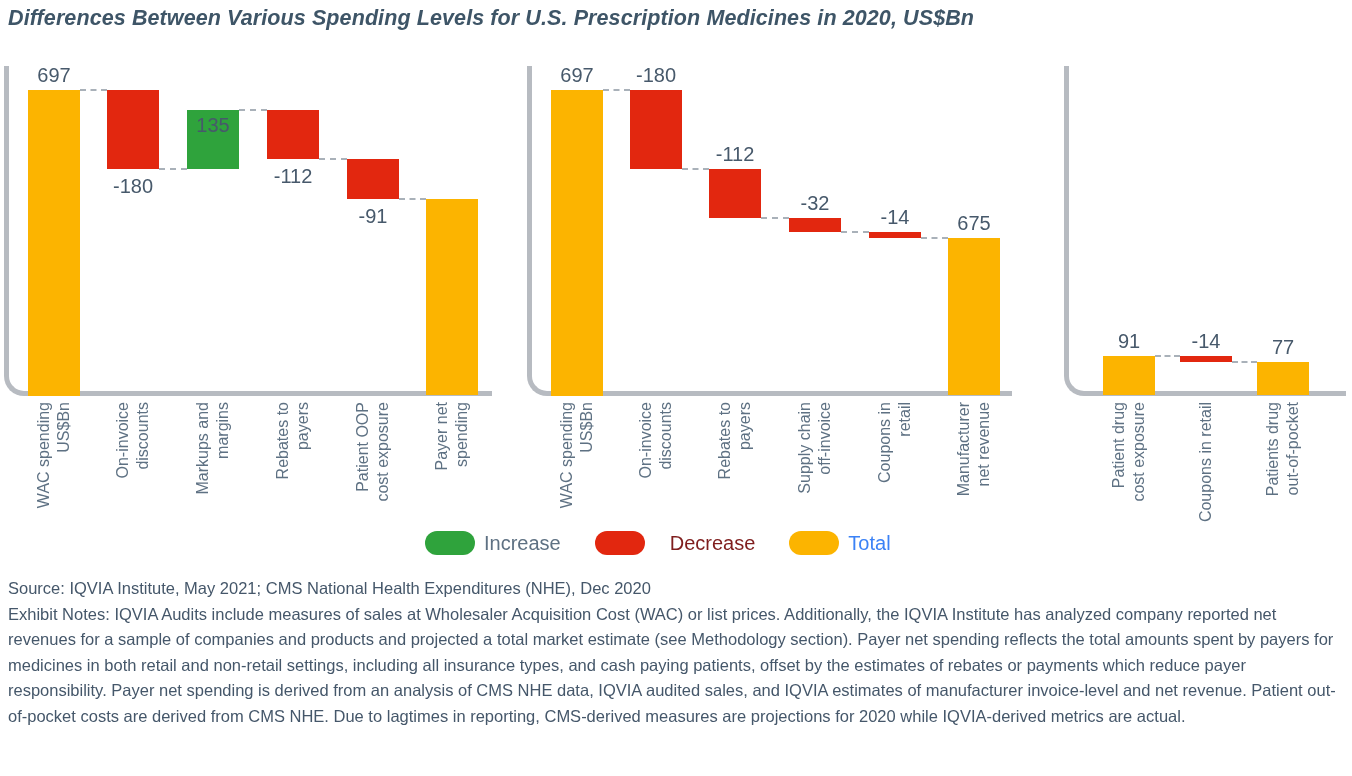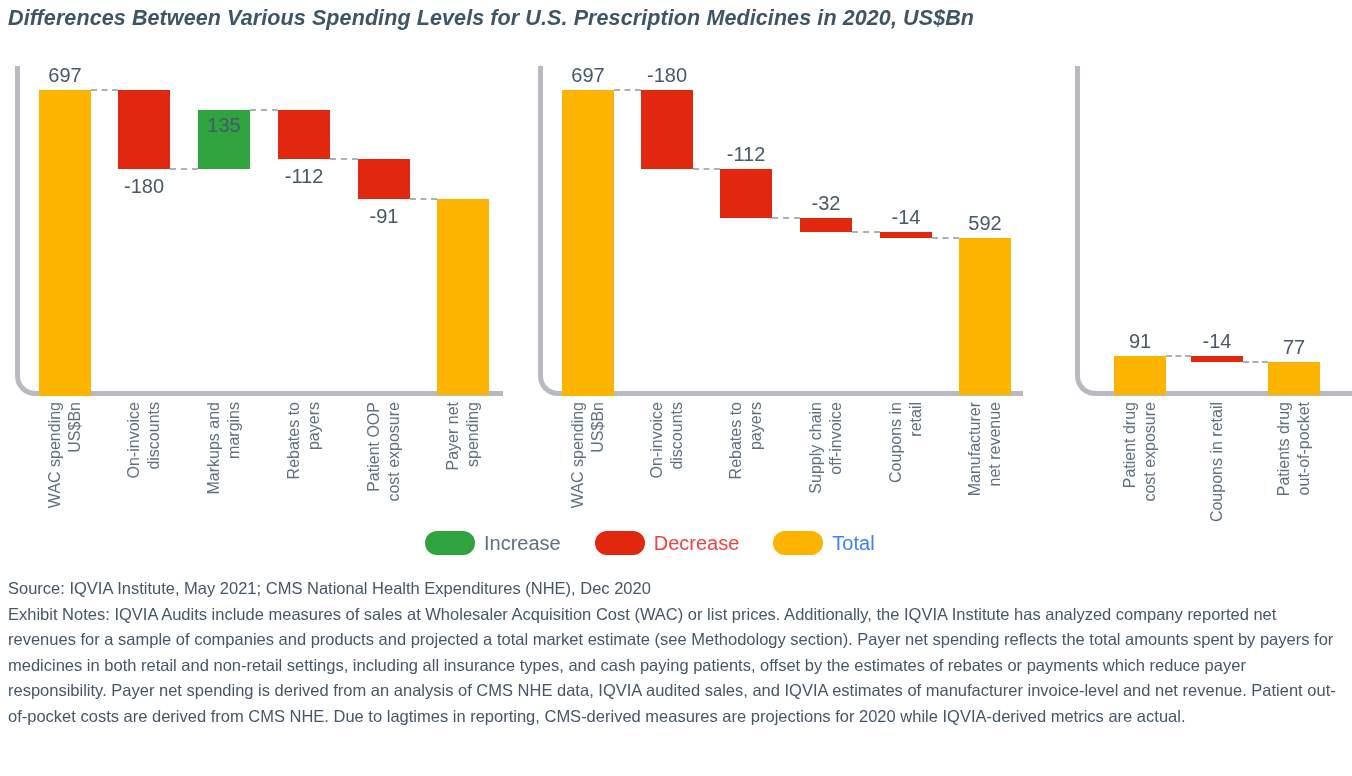--- a/index.html
+++ b/index.html
@@ -5,21 +5,21 @@
   * { margin: 0; padding: 0; box-sizing: border-box; }
   html, body { background: #ffffff; }
   body {
     width: 1352px; height: 776px; position: relative; overflow: hidden;
     font-family: "Liberation Sans", "DejaVu Sans", sans-serif;
   }
   .page-title {
     position: absolute; left: 8px; top: 6px;
     font-size: 21.5px; font-weight: 700; letter-spacing: 0.1px;
   }
-  #chart-area { position: absolute; left: 11px; top: 0; width: 1108px; height: 540px; }
+  #chart-area { position: absolute; left: 0; top: 0; width: 1108px; height: 540px; }
   .axis {
     position: absolute;
     border-left: 5px solid; border-bottom: 5px solid;
     border-bottom-left-radius: 20px;
     z-index: 0;
   }
   .bar { position: absolute; z-index: 2; }
   .connector { position: absolute; height: 0; border-top: 2px dashed; z-index: 1; }
   .val-label {
     position: absolute; width: 90px; text-align: center;
@@ -144,21 +144,21 @@
     <div class="bar" style="left: 869px; width: 52px; top: 232.011px; height: 6.1363px; background: rgb(226, 39, 15);"></div>
     <div class="val-label" style="left: 850px; top: 206.011px; color: rgb(71, 89, 107);">-14</div>
     <div class="connector" style="left: 921px; width: 27px; top: 237.148px; border-color: rgb(169, 177, 185);"></div>
     <div class="tick-outer" style="left: 827px; top: 397px;">
       <div class="tick-inner" style="color: rgb(94, 113, 131);">
         <div>Coupons in</div>
         <div>retail</div>
       </div>
     </div>
     <div class="bar" style="left: 948px; width: 52px; top: 238.148px; height: 157.352px; background: rgb(252, 180, 0);"></div>
-    <div class="val-label" style="left: 929px; top: 212.148px; color: rgb(71, 89, 107);">592</div>
+    <div class="val-label" style="left: 929px; top: 212.148px; color: rgb(71, 89, 107);">675</div>
     <div class="tick-outer" style="left: 906px; top: 397px;">
       <div class="tick-inner" style="color: rgb(94, 113, 131);">
         <div>Manufacturer</div>
         <div>net revenue</div>
       </div>
     </div>
     <div class="axis" style="left: 1064px; top: 66px; width: 282px; height: 329.5px; border-color: rgb(183, 187, 193);"></div>
     <div class="bar" style="left: 1103px; width: 52px; top: 355.614px; height: 39.8859px; background: rgb(252, 180, 0);"></div>
     <div class="val-label" style="left: 1084px; top: 329.614px; color: rgb(71, 89, 107);">91</div>
     <div class="connector" style="left: 1155px; width: 25px; top: 354.614px; border-color: rgb(169, 177, 185);"></div>
@@ -186,21 +186,21 @@
     </div>
   </div>
 
 <div class="legend">
   <div class="legend-item">
     <span class="legend-pill" style="background: rgb(47, 163, 60);"></span>
     <span class="legend-label" style="color: rgb(94, 113, 131);">Increase</span>
   </div>
   <div class="legend-item">
     <span class="legend-pill" style="background: rgb(226, 39, 15);"></span>
-    <span class="legend-label" style="color: #ef4444;">Decrease</span>
+    <span class="legend-label" style="color: #7f1d1d; margin-left: 16px;">Decrease</span>
   </div>
   <div class="legend-item">
     <span class="legend-pill" style="background: rgb(252, 180, 0);"></span>
     <span class="legend-label" style="color: #3b82f6;">Total</span>
   </div>
 </div>
 
 <div class="notes" style="color: rgb(69, 87, 106);">
   <p>Source: IQVIA Institute, May 2021; CMS National Health Expenditures (NHE), Dec 2020</p>
   <p>Exhibit Notes: IQVIA Audits include measures of sales at Wholesaler Acquisition Cost (WAC) or list prices. Additionally, the IQVIA Institute has analyzed company reported net revenues for a sample of companies and products and projected a total market estimate (see Methodology section). Payer net spending reflects the total amounts spent by payers for medicines in both retail and non-retail settings, including all insurance types, and cash paying patients, offset by the estimates of rebates or payments which reduce payer responsibility. Payer net spending is derived from an analysis of CMS NHE data, IQVIA audited sales, and IQVIA estimates of manufacturer invoice-level and net revenue. Patient out-of-pocket costs are derived from CMS NHE. Due to lagtimes in reporting, CMS-derived measures are projections for 2020 while IQVIA-derived metrics are actual.</p>

